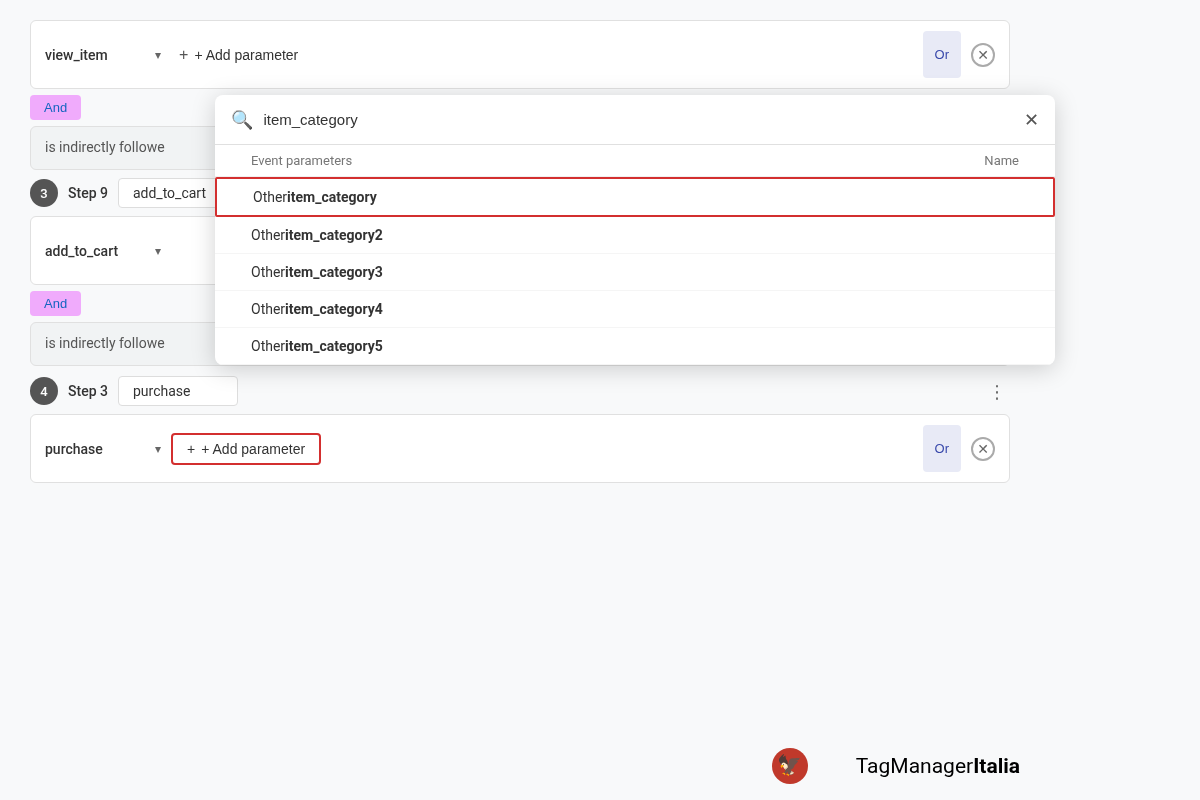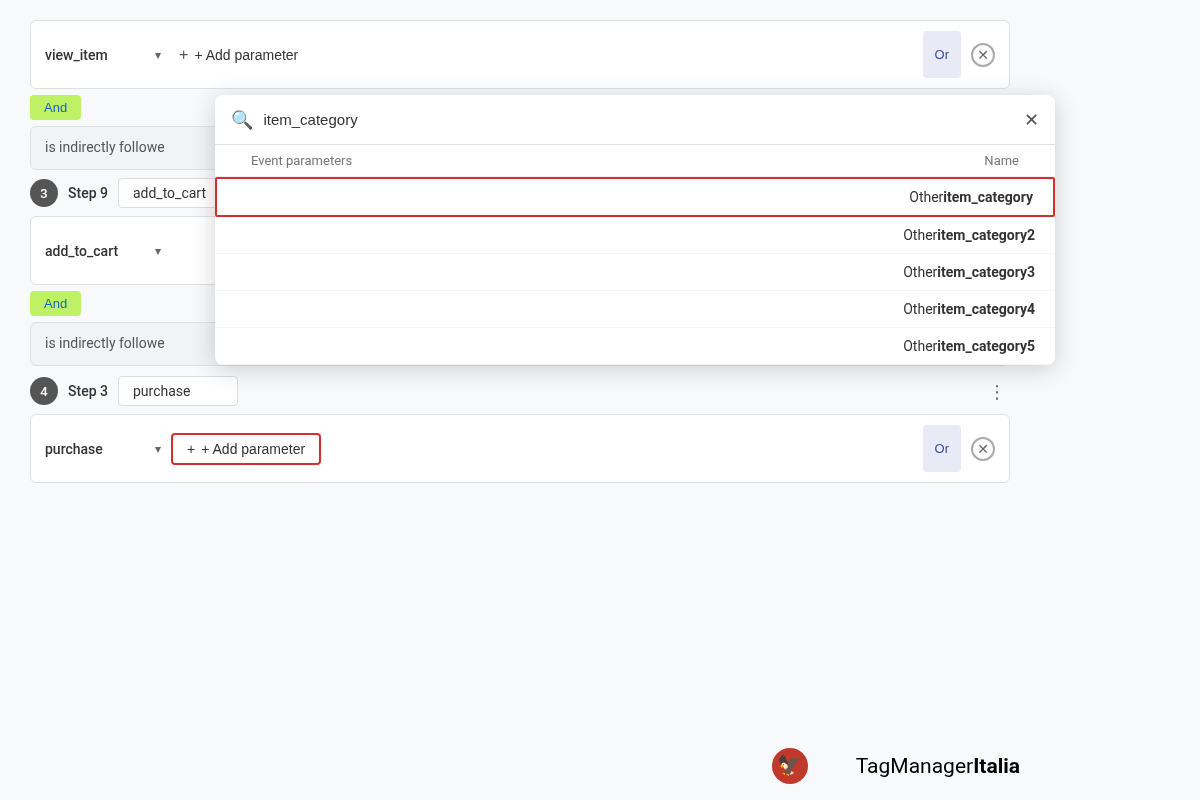--- a/index.html
+++ b/index.html
@@ -123,21 +123,21 @@
       display: flex;
       align-items: center;
       justify-content: center;
       cursor: pointer;
       color: #666;
       font-size: 14px;
       flex-shrink: 0;
     }
 
     .and-btn {
-      background: #bef264;
+      background: #f0abfc;
       color: #1565c0;
       border: none;
       border-radius: 4px;
       padding: 5px 14px;
       font-size: 13px;
       cursor: pointer;
       margin-left: 0;
       display: inline-block;
     }
 
@@ -224,22 +224,22 @@
 
     .register-link {
       font-size: 14px;
       color: #1a73e8;
       font-weight: 500;
     }
 
     .dropdown-item {
       display: flex;
       align-items: center;
-      justify-content: flex-end;
-      padding: 10px 20px;
+      justify-content: flex-start;
+      padding: 10px 36px;
       cursor: pointer;
       border-bottom: 1px solid #f5f5f5;
     }
 
     .dropdown-item.highlighted {
       border: 2px solid #d32f2f;
       border-radius: 2px;
       margin: 0 0;
     }
 

